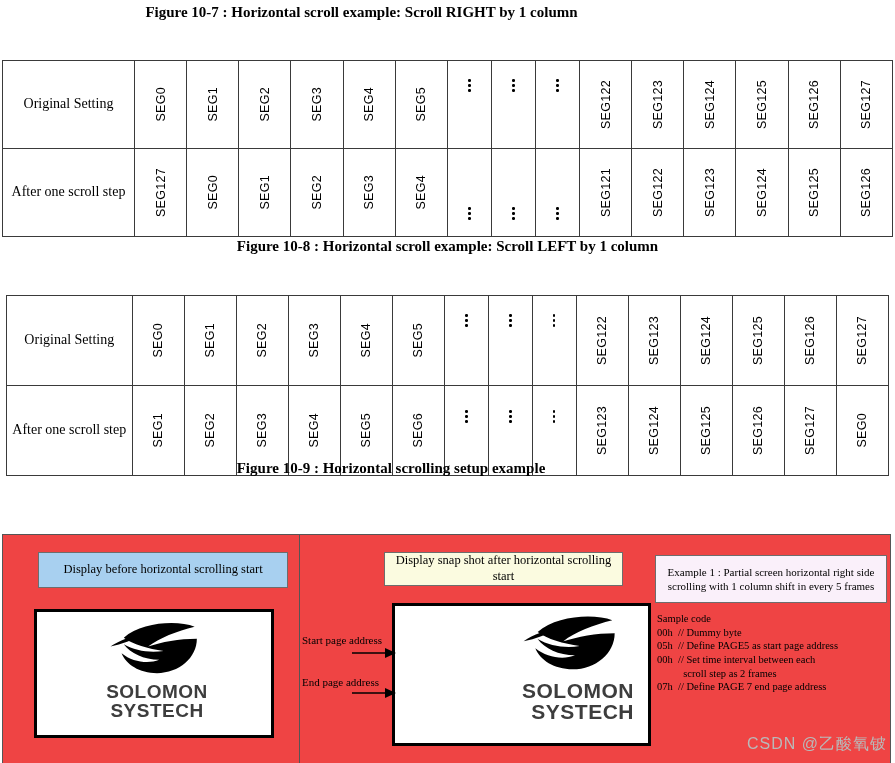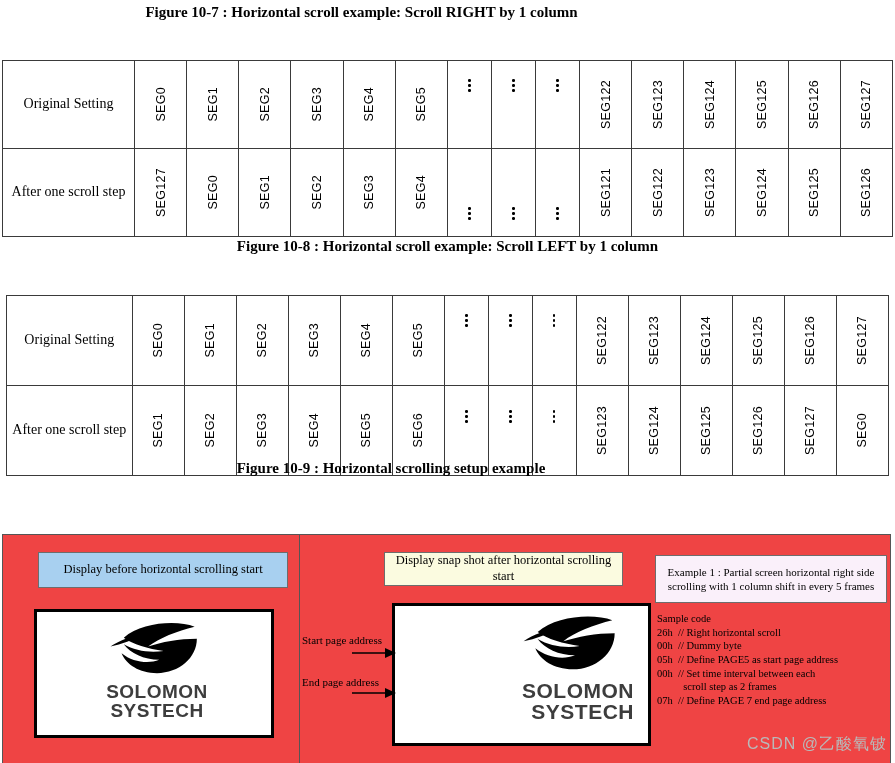--- a/index.html
+++ b/index.html
@@ -621,21 +621,20 @@
 <div class="addr-label" id="label-end">End page address</div>
 <svg class="addr-arrow" style="left:352px;top:688px;width:44px;" width="44" height="10" viewBox="0 0 44 10">
   <line x1="0" y1="5" x2="33" y2="5" stroke="#000" stroke-width="1.6"></line>
   <polygon points="33,0 44,5 33,10" fill="#000"></polygon>
 </svg>
 
 <div class="callout" id="callout-example">Example 1 : Partial screen horizontal right side scrolling with 1 column shift in every 5 frames</div>
 
 <div id="sample-code">
   <div class="hdr">Sample code</div>
-  <div class="ln">26h  // Right horizontal scroll</div>
   <div class="ln">00h  // Dummy byte</div>
   <div class="ln">05h  // Define PAGE5 as start page address</div>
   <div class="ln">00h  // Set time interval between each</div>
   <div class="ln">          scroll step as 2 frames</div>
   <div class="ln">07h  // Define PAGE 7 end page address</div>
 </div>
 
 <div id="watermark">CSDN @乙酸氧铍</div>
 
 </body></html>

